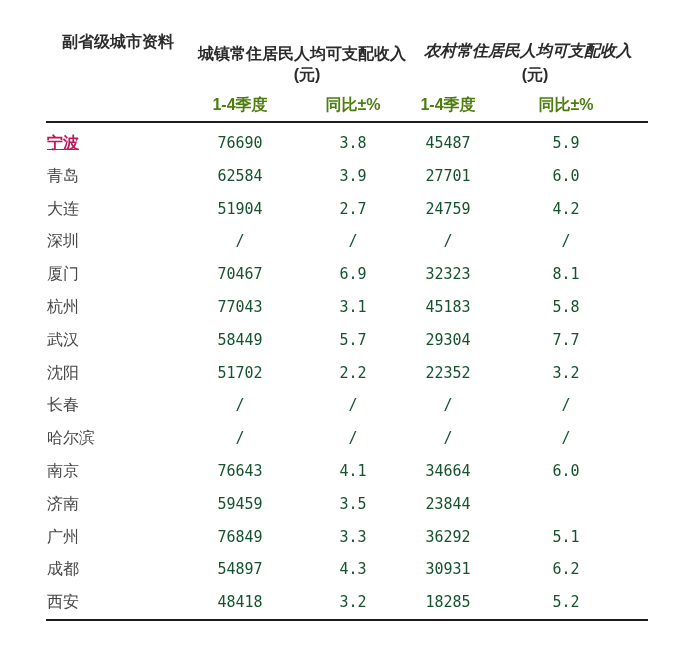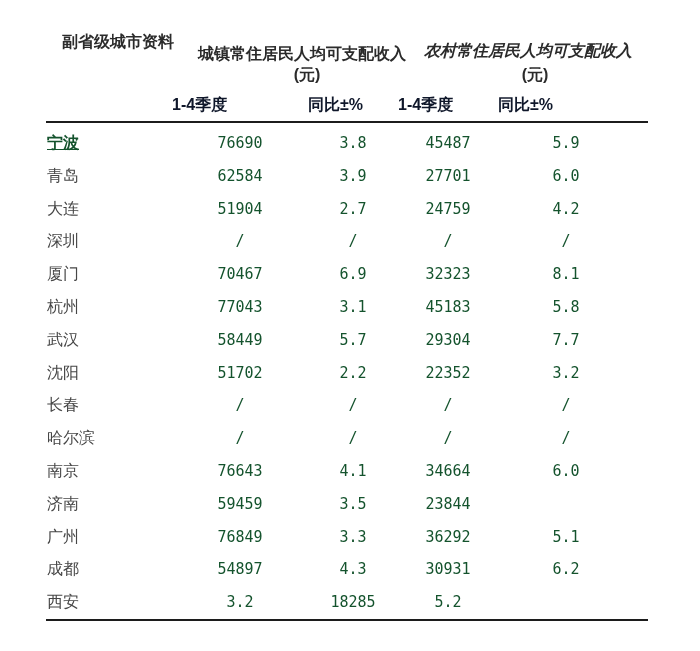--- a/index.html
+++ b/index.html
@@ -14,30 +14,30 @@
   .hcell { position:absolute; white-space:nowrap; font-size:16px; font-weight:bold;
            color:#2b2b2b; line-height:20px; }
   .corner { left:16px; top:7px; }
   .g1t { left:256px; top:19px; transform:translateX(-50%); }
   .g2t { left:482px; top:16px; transform:translateX(-50%);font-style:italic; }
   .g1u { left:261px; top:40px; transform:translateX(-50%); }
   .g2u { left:489px; top:40px; transform:translateX(-50%); }
 
   .grid-row { display:grid; grid-template-columns:126px 136px 90px 100px 136px 14px; }
   .subrow { position:absolute; left:0; top:70px; width:602px; }
-  .subrow .cell { text-align:left; font-size:16px; font-weight:bold; color:#0f172a; line-height:20px; }
+  .subrow .cell { text-align:center; font-size:16px; font-weight:bold; color:#4d7c0f; line-height:20px; }
 
   
   .tbody { padding-top:4px; border-bottom:2px solid #1c1c1c; }
   .row { height:32.8px; line-height:32.8px; }
   .cell.city { text-align:left; padding-left:1px; font-size:16px; color:#464646;
                white-space:nowrap; overflow:hidden; }
   .cell.num { text-align:center; font-size:15px; color:#14532d;
               font-family:"DejaVu Sans Mono", monospace; }
-  .row.bold .city { font-weight:bold; color:#14532d;text-decoration:underline; }
+  .row.bold .city { font-weight:bold; color:#be185d;text-decoration:underline; }
 </style>
 </head>
 <body>
 
 <div class="screen">
   <div class="table">
 
     <div class="thead">
       <span class="hcell corner">副省级城市资料</span>
       <span class="hcell g1t">城镇常住居民人均可支配收入</span>
@@ -162,20 +162,21 @@
         <div class="grid-row row">
           <div class="cell city">成都</div>
           <div class="cell num">54897</div>
           <div class="cell num">4.3</div>
           <div class="cell num">30931</div>
           <div class="cell num">6.2</div>
           <div class="cell"></div>
         </div>
         <div class="grid-row row">
           <div class="cell city">西安</div>
+          <div class="cell num">48418</div>
           <div class="cell num">3.2</div>
           <div class="cell num">18285</div>
           <div class="cell num">5.2</div>
           <div class="cell"></div>
         </div>
       </div>
 
   </div>
 </div>
 

